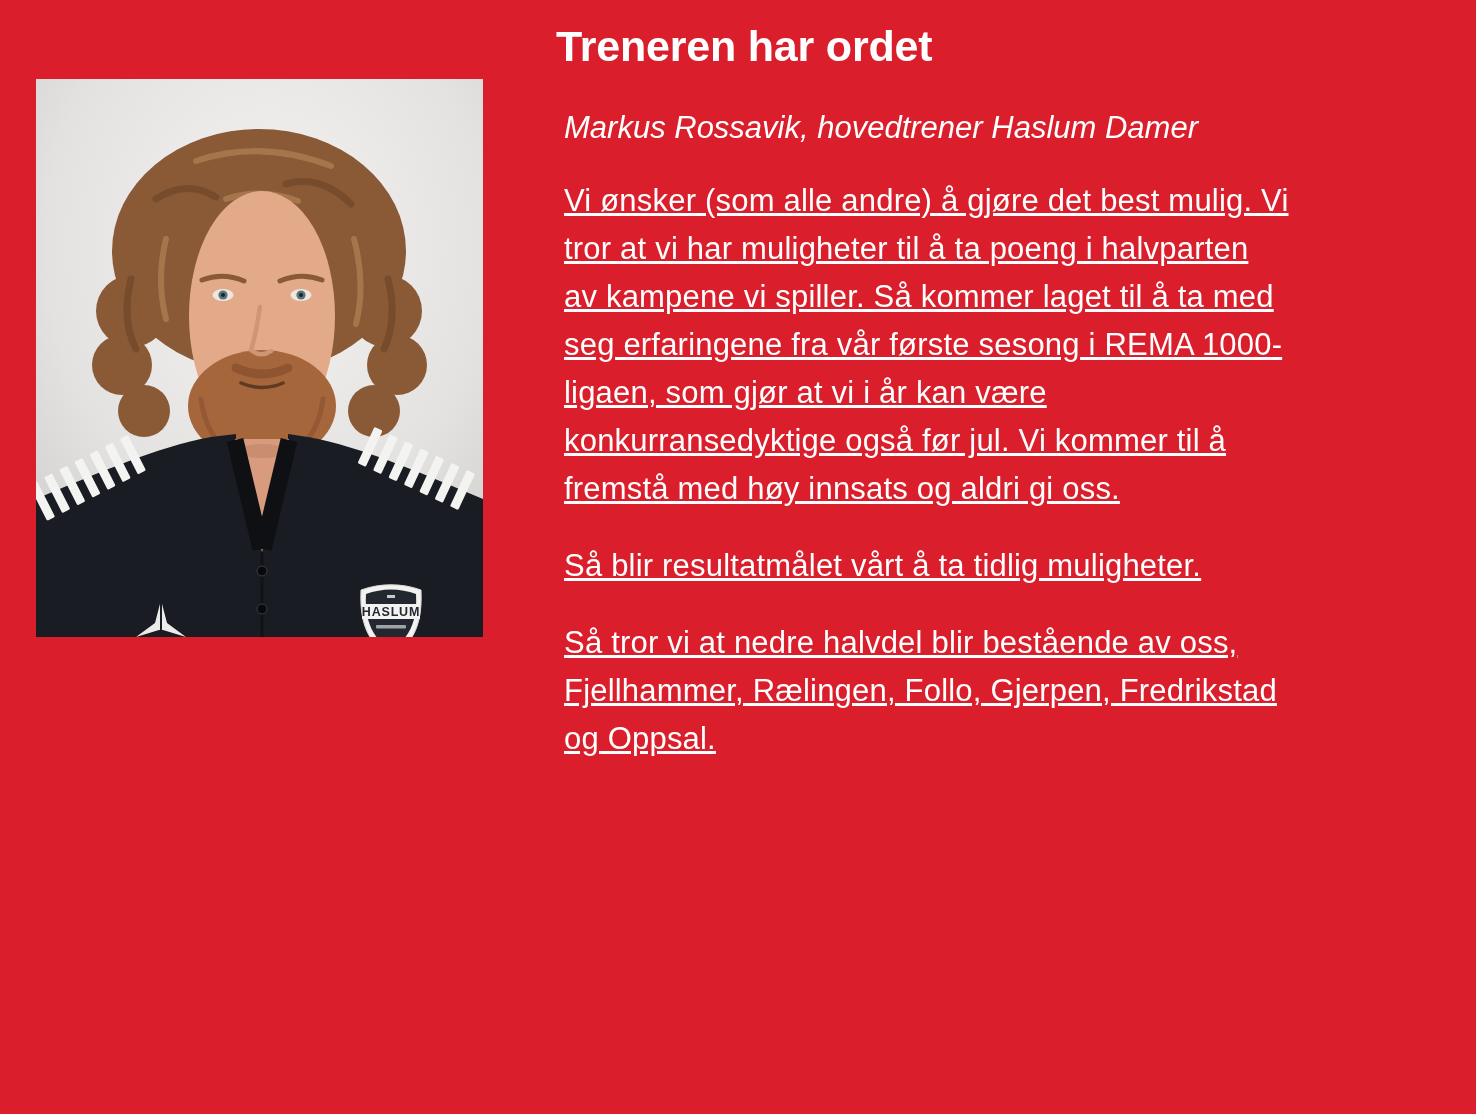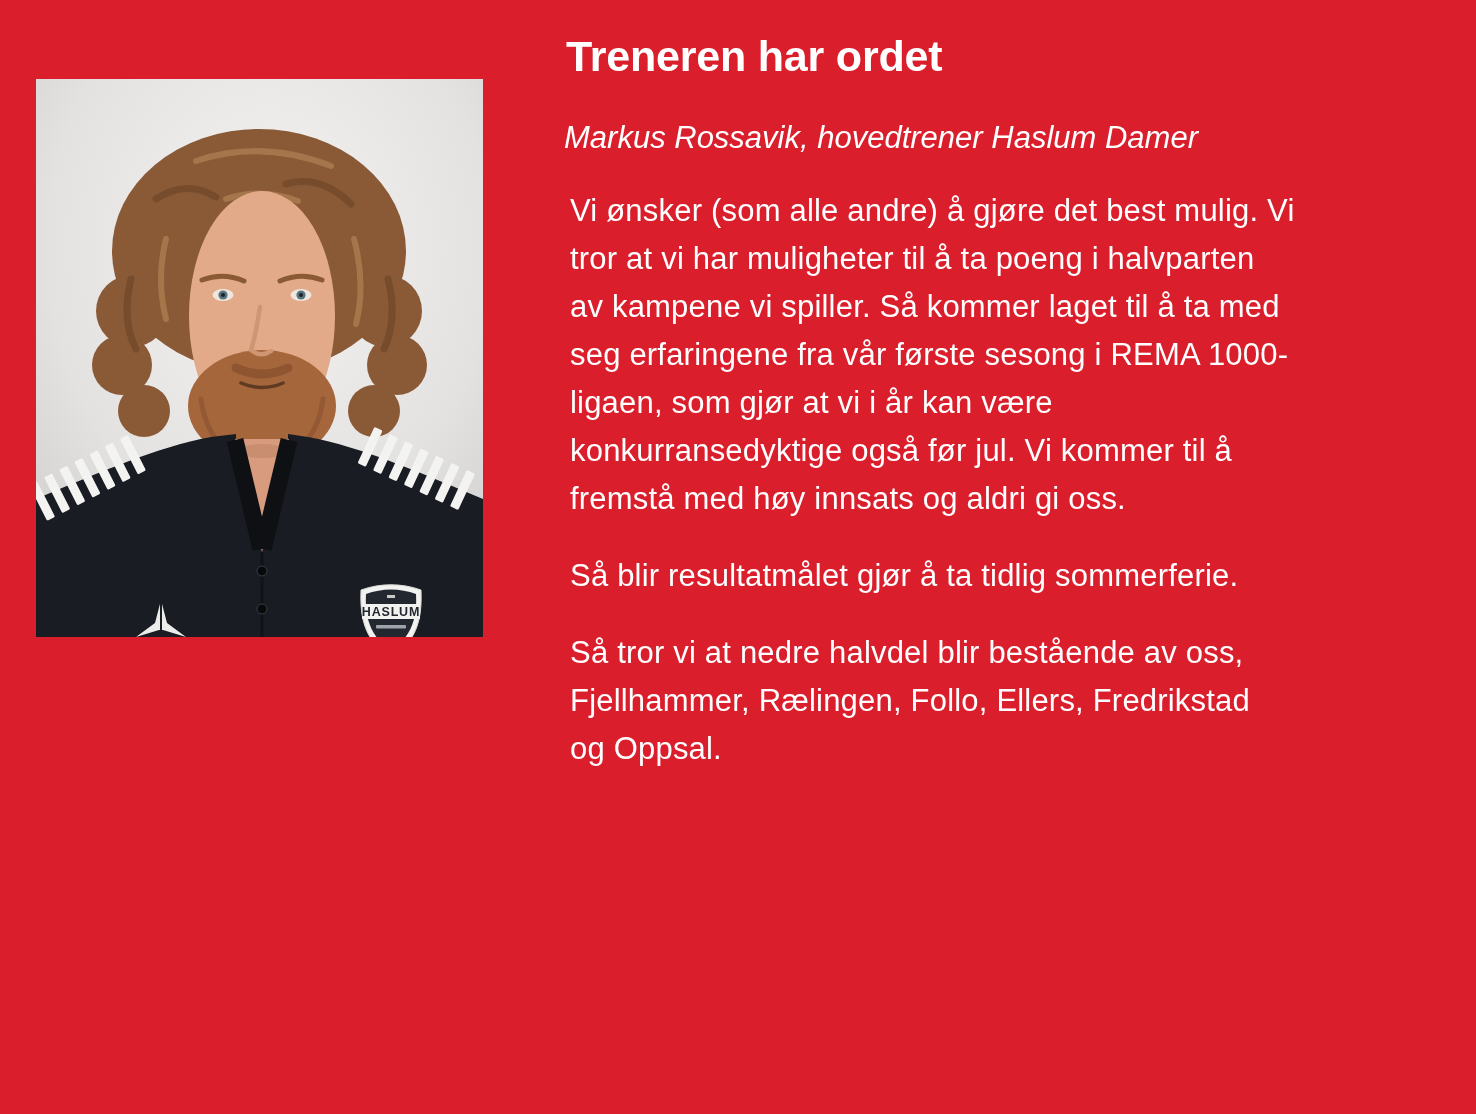--- a/index.html
+++ b/index.html
@@ -12,30 +12,30 @@
   .photo-wrap {
     position:absolute; left:36px; top:79px;
     width:447px; height:558px;
   }
   .photo-wrap svg { display:block; width:100%; height:100%; }
   .content {
     position:absolute; left:556px; top:21px; width:892px;
     color:#ffffff;
   }
   h1.title {
-    margin:10px; font-size:43px; line-height:50px;
+    margin:0; font-size:43px; line-height:50px;
     font-weight:700; letter-spacing:-0.2px;
   }
   .byline {
     margin:37px 0 0 8px; font-size:31px; line-height:40px;
     font-style:italic; font-weight:400;
   }
   p.body {
-    margin:29px 0 0 14px; font-size:31px; line-height:48px;
-    white-space:pre-line; letter-spacing:0.2px;
+    margin:29px 0 0 8px; font-size:31px; line-height:48px;
+    white-space:pre-line; letter-spacing:0.2px;text-decoration:underline;
   }
 </style>
 </head>
 <body>
 
 <div class="photo-wrap">
   <svg viewBox="0 0 447 558" xmlns="http://www.w3.org/2000/svg">
     <defs>
       <radialGradient id="pbg" cx="52%" cy="30%" r="90%">
         <stop offset="0" stop-color="#f4f3f2"></stop>
@@ -154,17 +154,17 @@
 <div class="content">
   <h1 class="title">Treneren har ordet</h1>
   <div class="byline">Markus Rossavik, hovedtrener Haslum Damer</div>
   <p class="body">Vi ønsker (som alle andre) å gjøre det best mulig. Vi
 tror at vi har muligheter til å ta poeng i halvparten
 av kampene vi spiller. Så kommer laget til å ta med
 seg erfaringene fra vår første sesong i REMA 1000-
 ligaen, som gjør at vi i år kan være
 konkurransedyktige også før jul. Vi kommer til å
 fremstå med høy innsats og aldri gi oss.</p>
-  <p class="body">Så blir resultatmålet gjør å ta tidlig sommerferie.</p>
+  <p class="body">Så blir resultatmålet vårt å ta tidlig muligheter.</p>
   <p class="body">Så tror vi at nedre halvdel blir bestående av oss,
-Fjellhammer, Rælingen, Follo, Ellers, Fredrikstad
+Fjellhammer, Rælingen, Follo, Gjerpen, Fredrikstad
 og Oppsal.</p>
 </div>
 
 </body></html>

